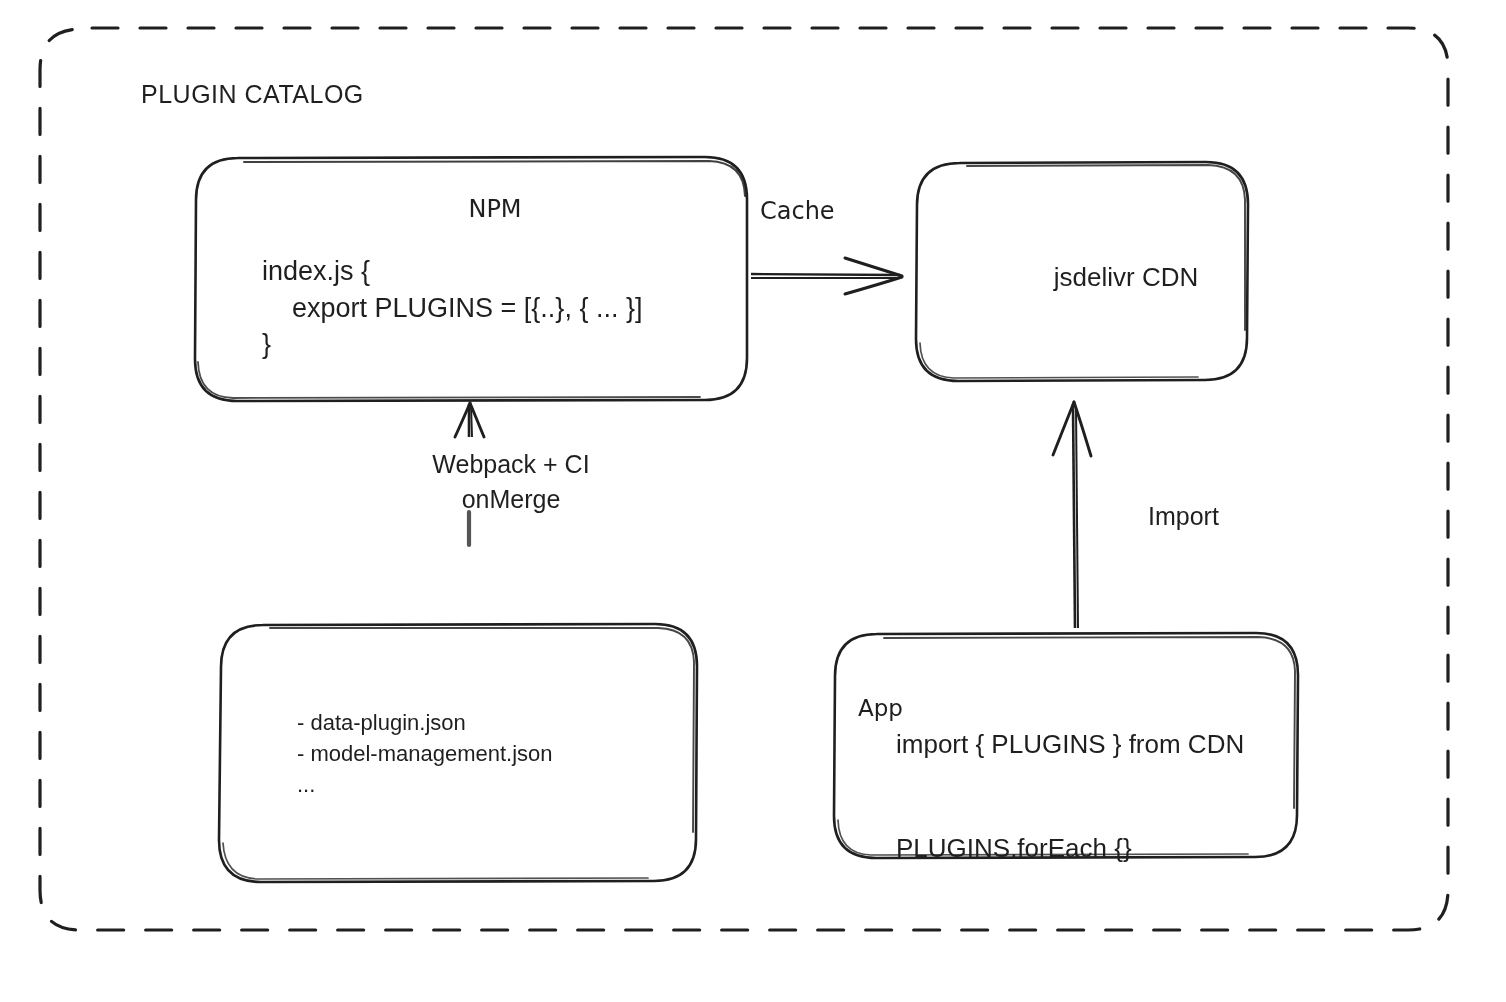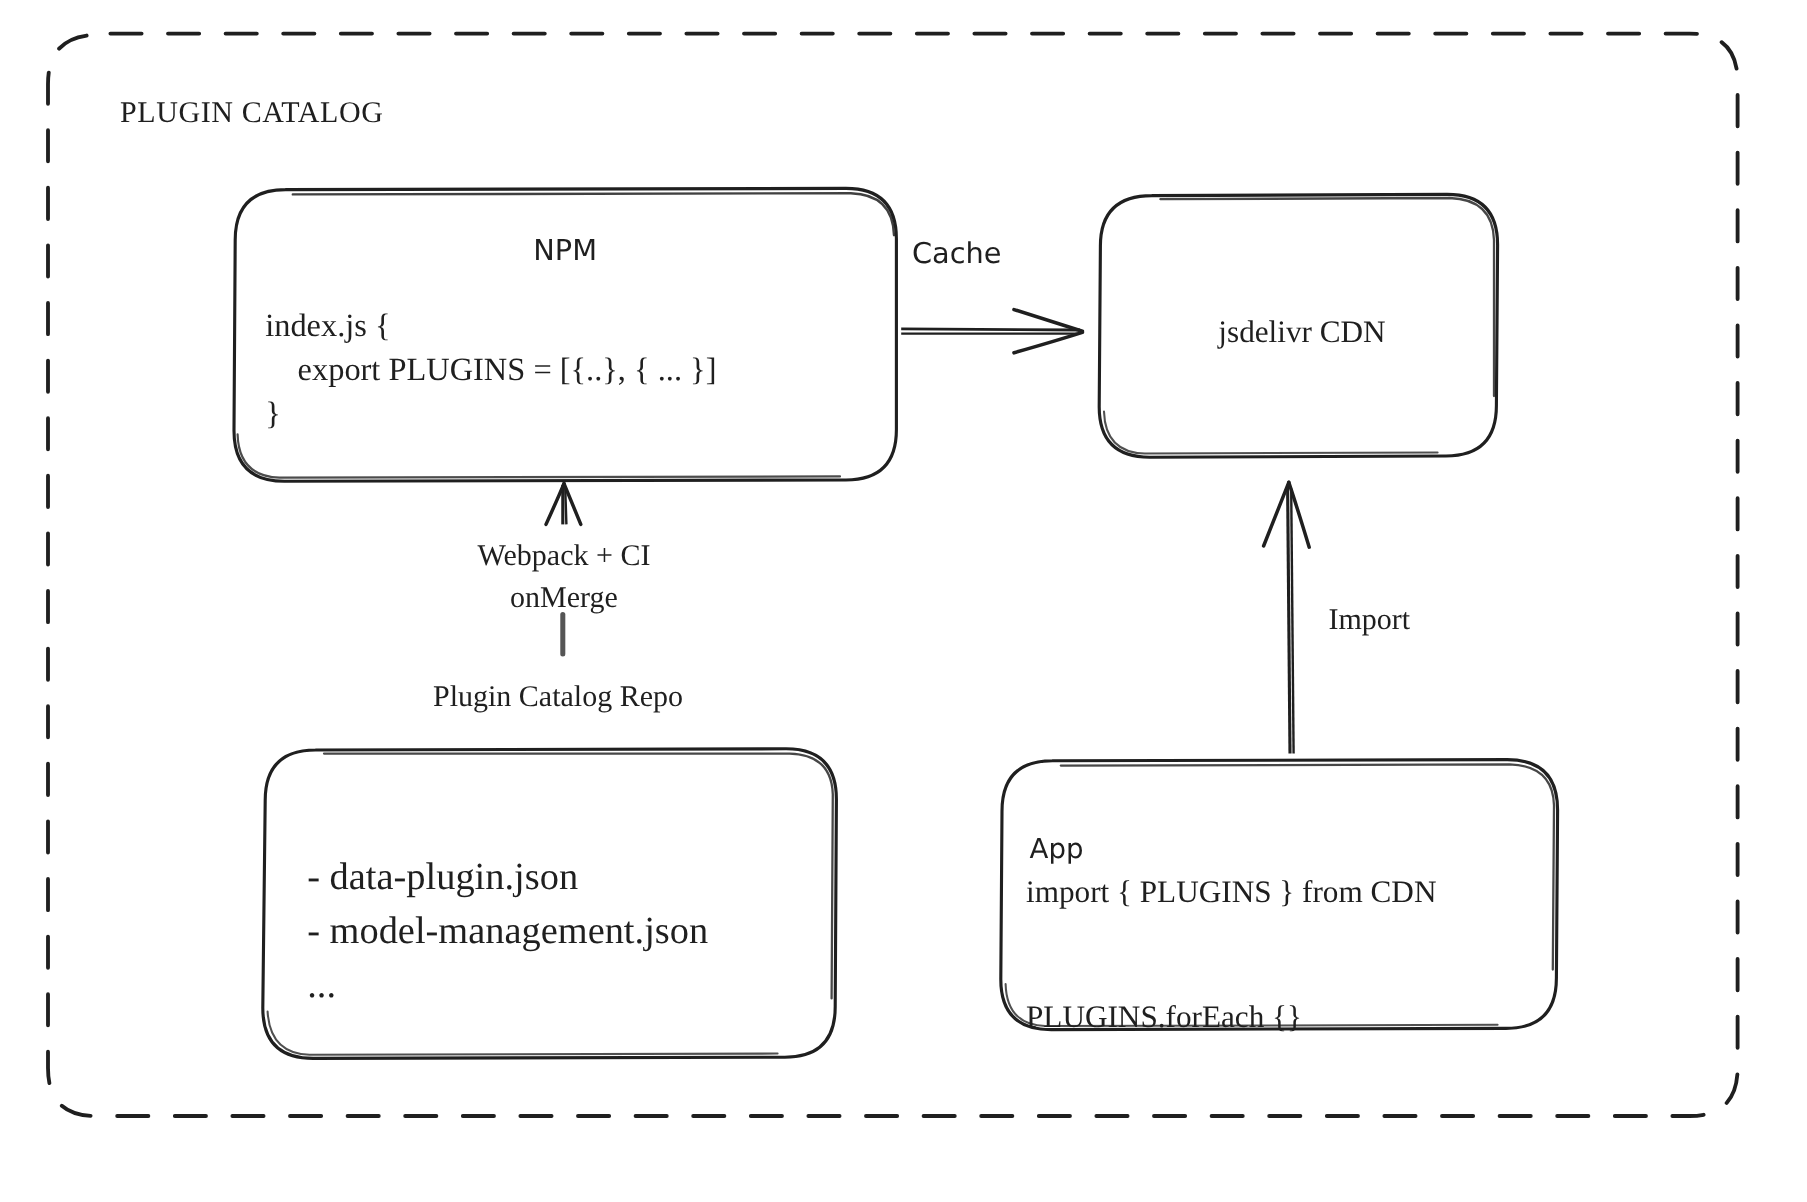--- a/index.html
+++ b/index.html
@@ -34,40 +34,42 @@
   }
 
   .txt {
     position: absolute;
     white-space: pre;
     color: #1f1f1f;
     line-height: 1.0;
   }
 
   .mono {
-    font-family: Liberation Serif, serif;
+    font-family: Liberation Sans, sans-serif;
+    margin-left: 41px;
   }
   .sans {
     font-family: "DejaVu Sans", sans-serif;
   }
 
   
   #frame-title {
     left: 100px;
     top: 82px;
     font-size: 25px;
     letter-spacing: 0.5px;
   }
 
   #npm-title {
     left: 195px;
     top: 197px;
     width: 552px;
     text-align: center;
     font-size: 24px;
+    padding-left: 24px;
   }
   #npm-code {
     left: 221px;
     top: 253px;
     font-size: 27px;
     line-height: 1.36;
   }
 
   #cdn-title {
     left: 915px;
@@ -95,21 +97,21 @@
   #repo-title {
     left: 230px;
     top: 568px;
     width: 470px;
     text-align: center;
     font-size: 25px;
   }
   #repo-list {
     left: 220px;
     top: 708px;
-    font-size: 32px;
+    font-size: 22px;
     line-height: 1.40;
     padding-left: 36px;
   }
 
   #import-label {
     left: 1107px;
     top: 504px;
     font-size: 25px;
   }
 
@@ -197,21 +199,20 @@
 
   <div class="txt mono" id="npm-code">index.js {
     export PLUGINS = [{..}, { ... }]
 }</div>
 
   <div class="txt sans" id="cache-label">Cache</div>
 
   <div class="txt mono" id="webpack-label">Webpack + CI
 onMerge</div>
 
-  <div class="txt mono" id="repo-title">Plugin Catalog Repo</div>
 
   <div class="txt mono" id="repo-list">- data-plugin.json
 - model-management.json
 ...</div>
 
   <div class="txt mono" id="import-label">Import</div>
 
   <div class="txt sans" id="app-title">App</div>
 
   <div class="txt mono" id="app-code">import { PLUGINS } from CDN

